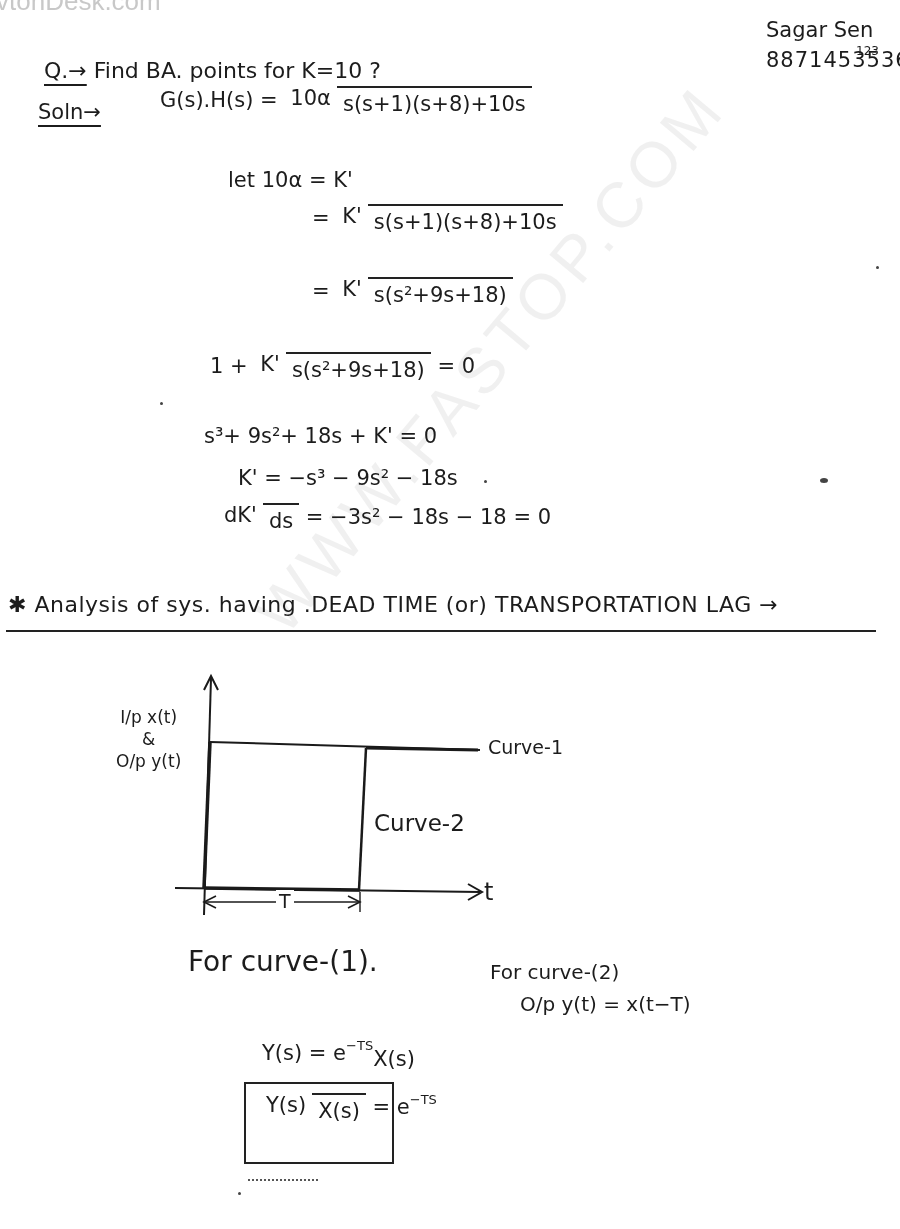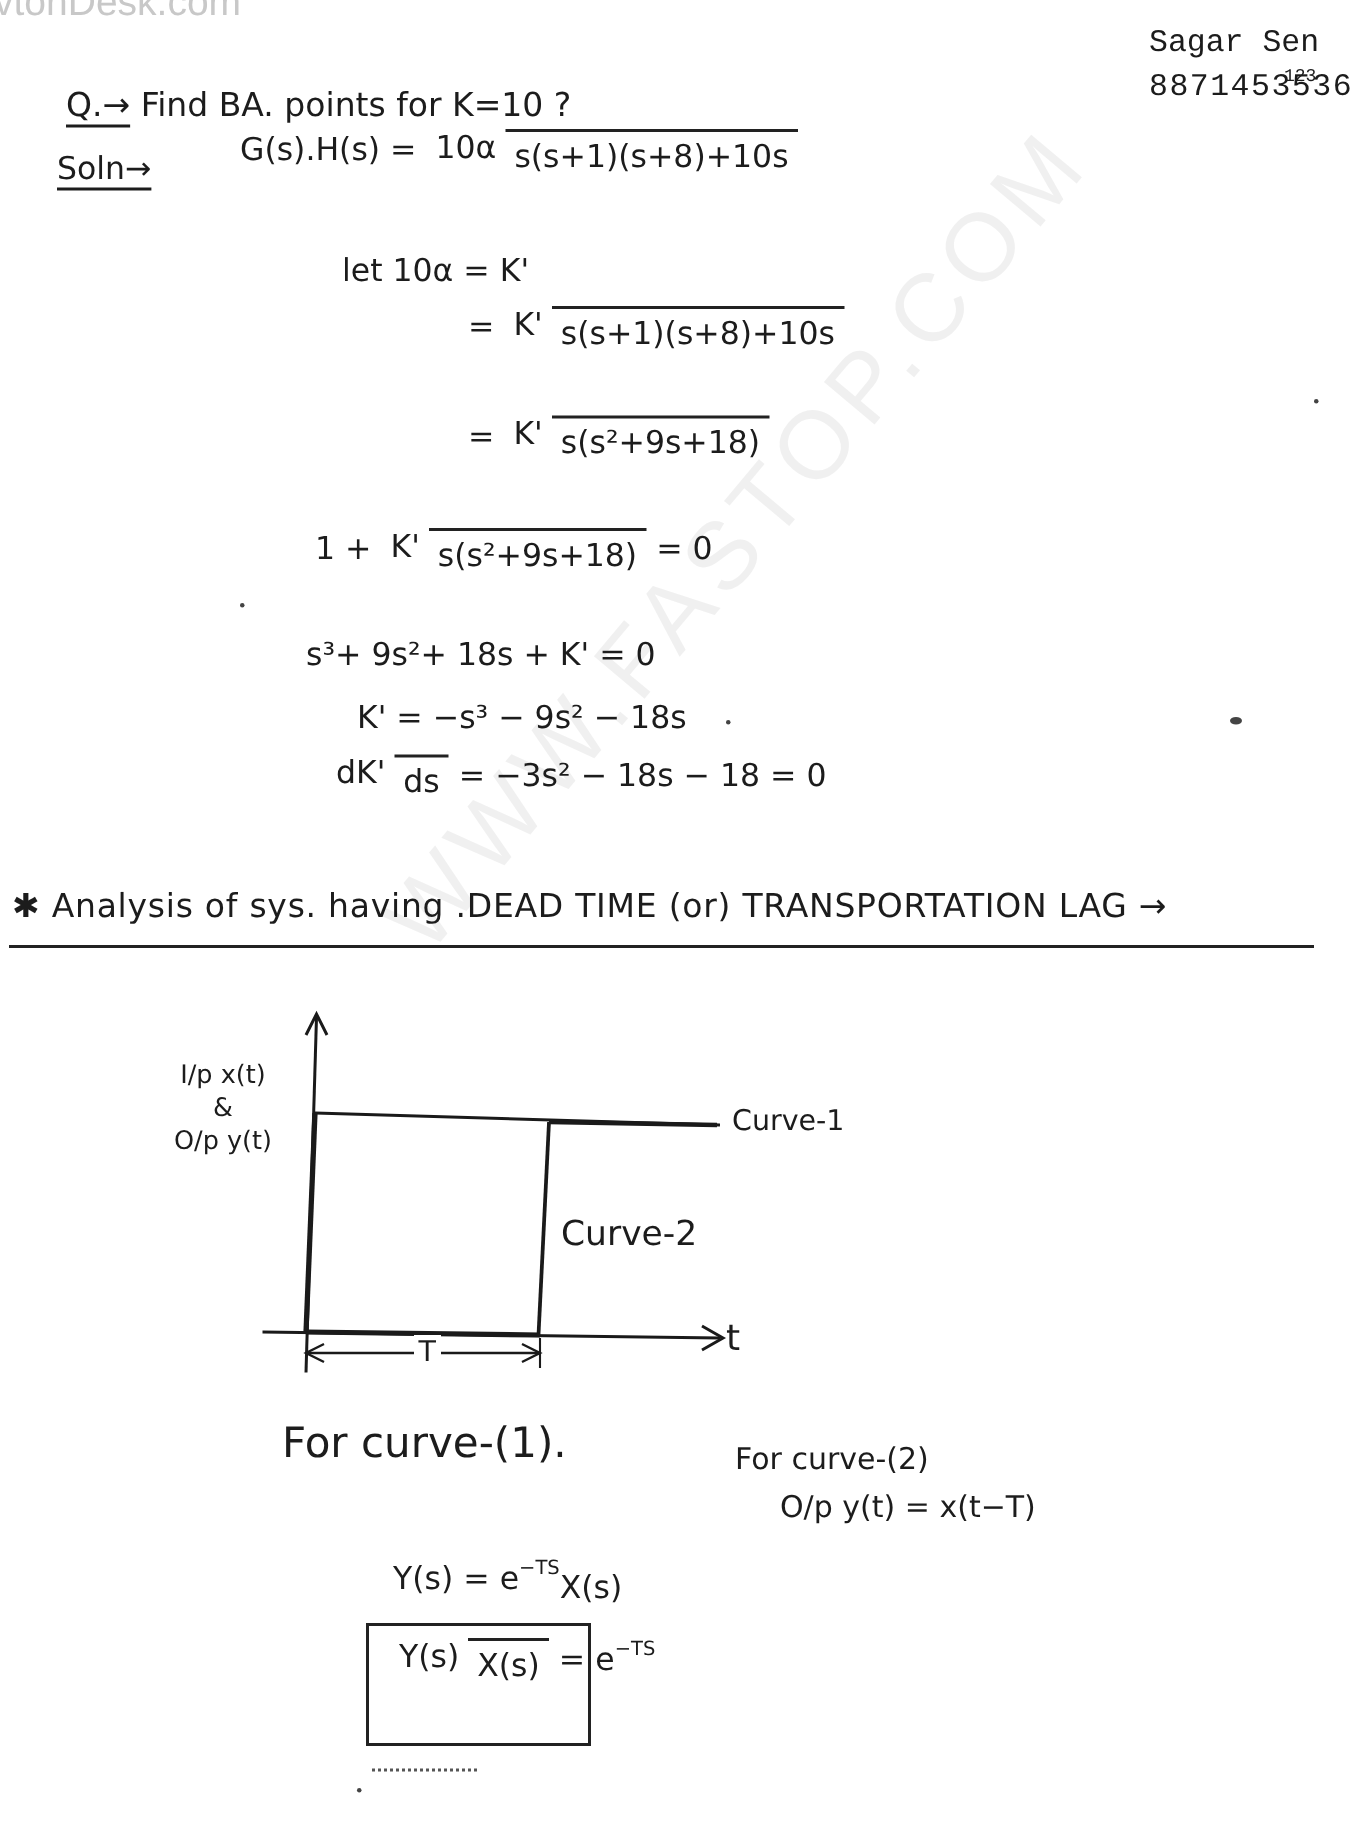--- a/index.html
+++ b/index.html
@@ -12,21 +12,21 @@
     .hw { font-family: "DejaVu Sans", sans-serif; color: #1c1c1c; }
     .wm-top {
       left: -4px; top: -14px; font-size: 26px; color: #c8c8c8;
       font-family: "Liberation Sans", sans-serif;
     }
     .wm-diag {
       left: 240px; top: 600px; font-size: 64px; color: rgba(200,200,200,0.28);
       transform: rotate(-50deg); transform-origin: left top;
       font-family: "Liberation Sans", sans-serif; letter-spacing: 6px;
     }
-    .author { right: 4px; top: 18px; font-size: 21px; text-align: left; font-family: Liberation Mono, monospace; }
+    .author { right: 4px; top: 18px; font-size: 21px; text-align: left; }
     .author .sup { font-size: 12px; position: absolute; left: 90px; top: 26px; }
     .author .phone { display: block; margin-top: 6px; letter-spacing: 1px; }
     .q { left: 44px; top: 58px; font-size: 22px; }
     .ul { text-decoration: underline; text-underline-offset: 6px; text-decoration-thickness: 2px; }
     .sol { left: 38px; top: 100px; font-size: 21px; }
     .frac { display: inline-flex; align-items: flex-start; vertical-align: middle; }
     .frac .num { padding: 0 6px 4px; }
     .frac .den { border-top: 2px solid #222; padding: 4px 6px 0; }
     .eq { font-size: 21px; }
     sup { font-size: 0.62em; }

